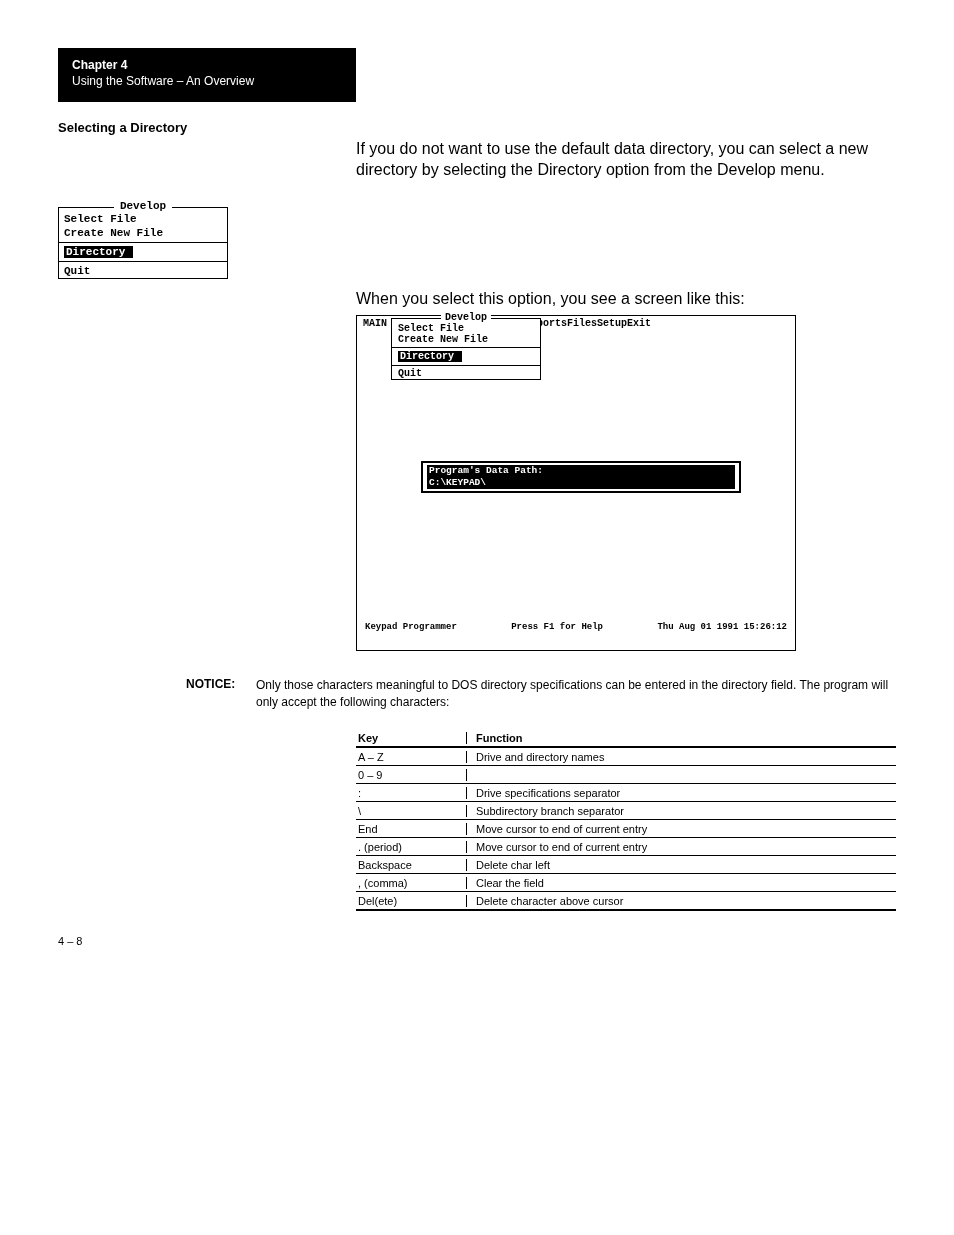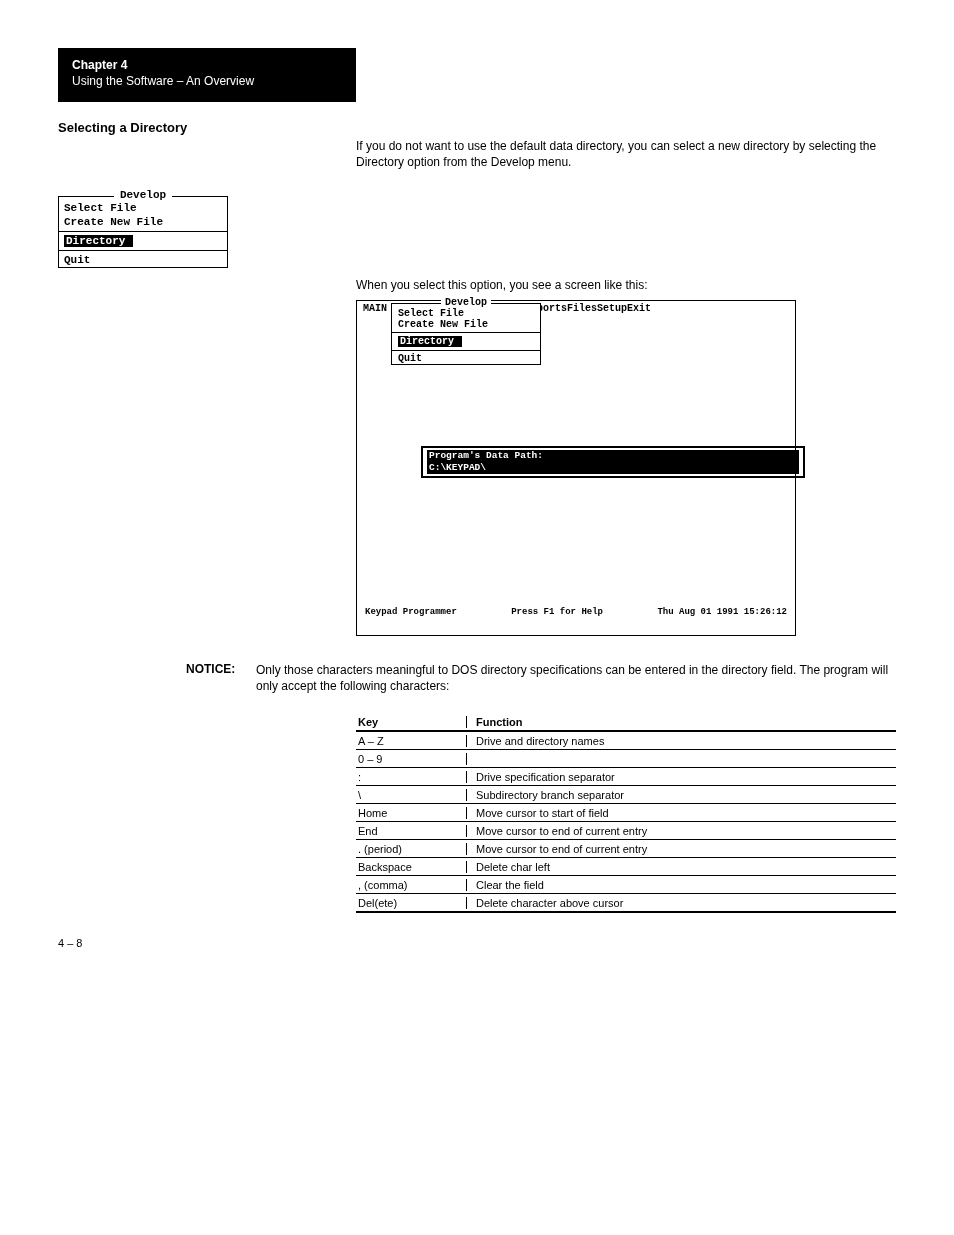--- a/index.html
+++ b/index.html
@@ -21,21 +21,21 @@
     .chapter-block .ch-label { font-size: 12px; font-weight: bold; }
     .chapter-block .ch-title { font-size: 12px; margin-top: 2px; }
     .sec-heading {
       font-size: 13px;
       font-weight: bold;
       margin-top: 18px;
       margin-bottom: 4px;
     }
     .body-row { display: flex; }
     .body-row .left-space { width: 298px; flex-shrink: 0; }
-    .body-row .right-col { flex: 1; font-size: 12px; line-height: 1.3; }
+    .body-row .right-col { flex: 1; font-size: 16px; line-height: 1.3; }
     .menu-block {
       font-family: "Courier New", monospace;
       font-size: 11px;
       border: 1px solid #000;
       width: 170px;
       margin-top: 26px;
       margin-bottom: 10px;
     }
     .menu-block .menu-title {
       text-align: center;
@@ -87,21 +87,21 @@
     .screen-shot .dropdown .dd-title span { background: #fff; padding: 0 4px; }
     .screen-shot .dropdown .dd-item { padding: 0 6px; }
     .screen-shot .dropdown hr { border: none; border-top: 1px solid #000; margin: 2px 0; }
     .screen-shot .dropdown .dd-hl {
       background: #000; color: #fff; display: inline-block;
       padding: 0 8px 0 2px; margin: 1px 6px;
     }
     .screen-shot .path-box {
       position: absolute;
       left: 64px; top: 145px;
-      width: 384px;
+      width: 320px;
       border: 2px double #000;
       padding: 2px 4px;
     }
     .screen-shot .path-box .path-label {
       background: #000; color: #fff;
       font-size: 9.5px;
       line-height: 12px;
       padding-left: 2px;
     }
     .screen-shot .status-row {
@@ -210,31 +210,26 @@
       <div class="csep"></div>
       <div class="c2">Drive and directory names</div>
     </div>
   <div class="row">
       <div class="c1">0 – 9</div>
       <div class="csep"></div>
     </div>
   <div class="row">
       <div class="c1">:</div>
       <div class="csep"></div>
-      <div class="c2">Drive specification separator</div>
+      <div class="c2">Drive specifications separator</div>
     </div>
   <div class="row">
       <div class="c1">\</div>
       <div class="csep"></div>
       <div class="c2">Subdirectory branch separator</div>
-    </div>
-  <div class="row">
-      <div class="c1">Home</div>
-      <div class="csep"></div>
-      <div class="c2">Move cursor to start of field</div>
     </div>
   <div class="row">
       <div class="c1">End</div>
       <div class="csep"></div>
       <div class="c2">Move cursor to end of current entry</div>
     </div>
   <div class="row">
       <div class="c1">. (period)</div>
       <div class="csep"></div>
       <div class="c2">Move cursor to end of current entry</div>

